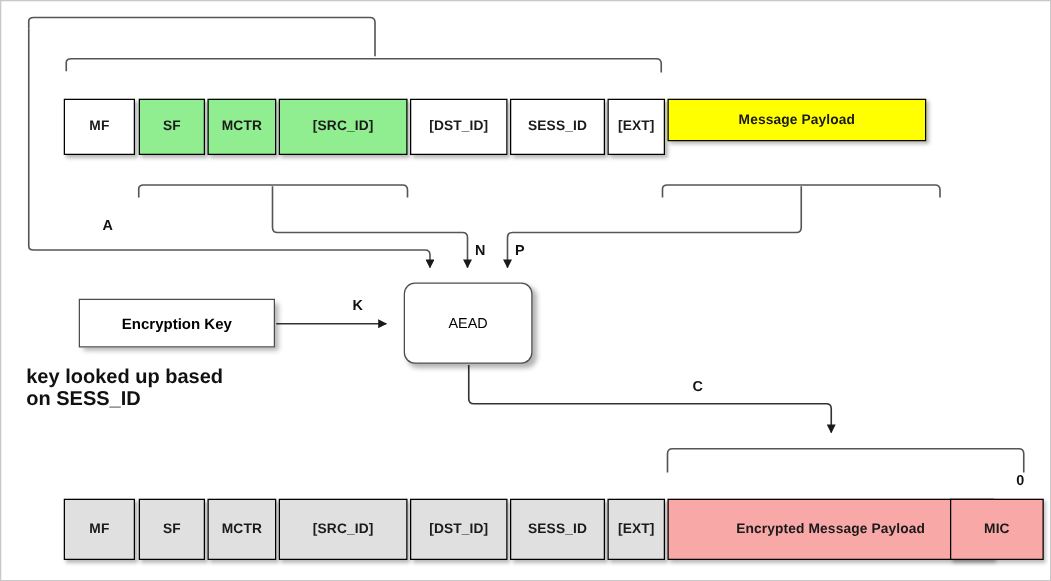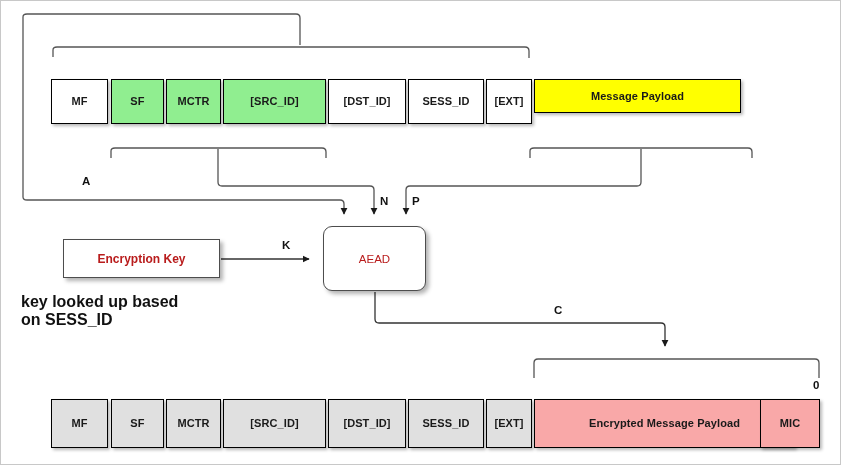--- a/index.html
+++ b/index.html
@@ -45,21 +45,21 @@
   .proc-box {
     position: absolute;
     box-sizing: border-box;
     border: 1px solid #4d4d4d;
     background: #ffffff;
     display: flex;
     align-items: center;
     justify-content: center;
     font-size: 12px;
     font-weight: bold;
-    color: #b91c1c;
+    color: #000000;
     box-shadow: 3px 3px 4px rgba(0,0,0,0.30);
   }
   .proc-box.rounded {
     border-radius: 9px;
     font-weight: normal;
     font-size: 11.5px;
   }
   .edge-label {
     position: absolute;
     font-size: 11.5px;
@@ -168,17 +168,17 @@
   </div>
   <div class="field-box" style="left:407px; top:398px; width:76px; height:49px; background:#e0e0e0;">
     <span>SESS_ID</span>
   </div>
   <div class="field-box" style="left:485px; top:398px; width:46px; height:49px; background:#e0e0e0;">
     <span>[EXT]</span>
   </div>
   <div class="field-box" style="left:533px; top:398px; width:261px; height:49px; background:#f9a8a8;">
     <span>Encrypted Message Payload</span>
   </div>
-  <div class="field-box" style="left:759px; top:398px; width:60px; height:49px; background:#f9a8a8;">
+  <div class="field-box" style="left:759px; top:398px; width:75px; height:49px; background:#f9a8a8;">
     <span>MIC</span>
   </div>
 
 </div>
 
 </body></html>

